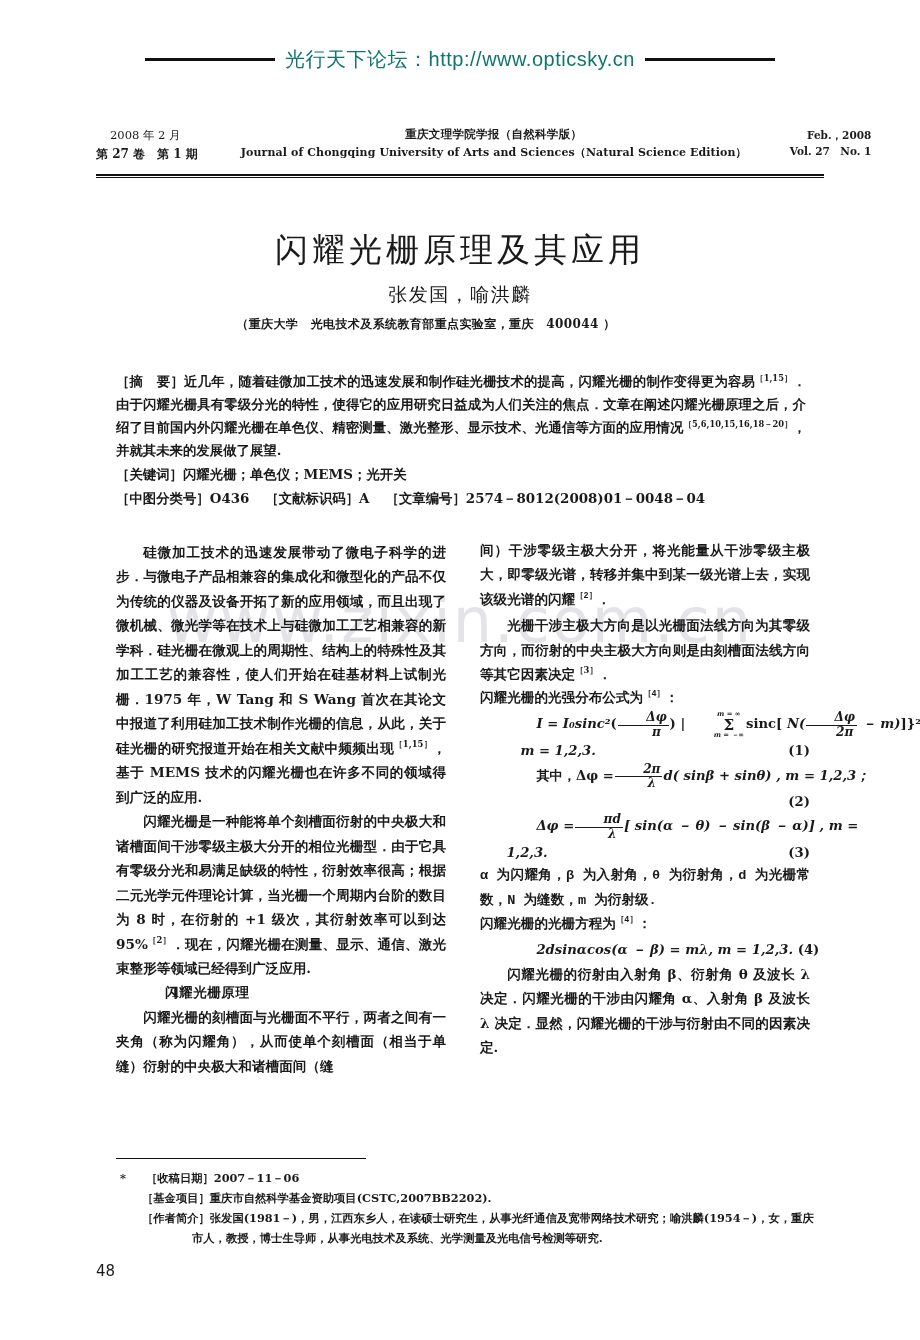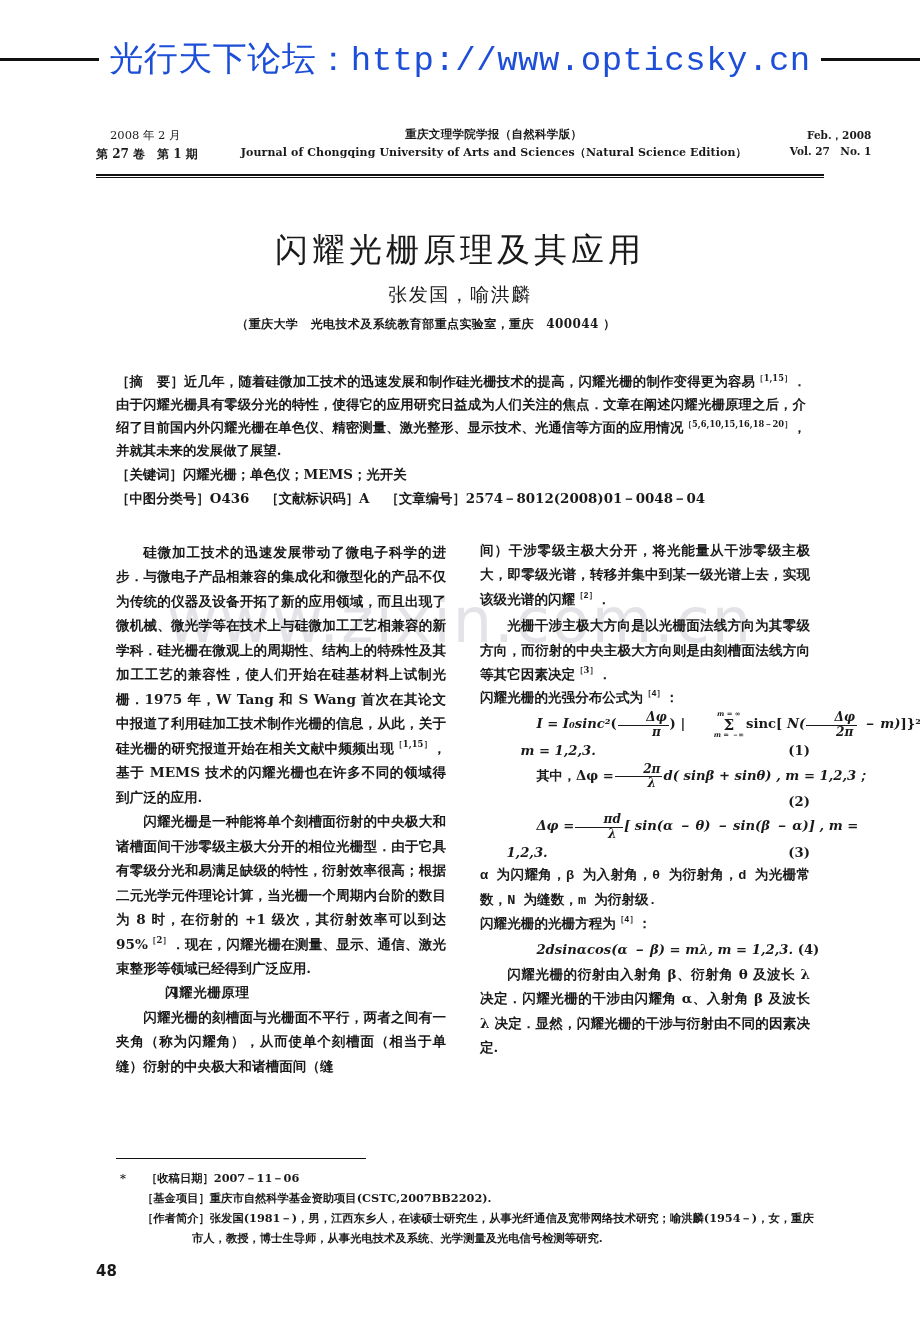--- a/index.html
+++ b/index.html
@@ -39,24 +39,24 @@
     gap: 10px;
   }
   .banner-rule {
     height: 3px;
     background: #111;
     flex: 0 0 auto;
   }
   .banner-rule.left  { width: 130px; }
   .banner-rule.right { width: 130px; }
   .banner-text {
-    font-family: Liberation Mono, monospace;
-    font-size: 34px;
+    font-family: Liberation Sans, sans-serif;
+    font-size: 20px;
     letter-spacing: 0.5px;
-    color: #1d4ed8;
+    color: #0f766e;
     white-space: nowrap;
   }
 
   
   .masthead {
     position: absolute;
     top: 126px;
     left: 96px;
     width: 728px;
     display: flex;
@@ -238,21 +238,21 @@
   .fn-body { flex: 1; }
   .fn-indent { padding-left: 26px; }
   .fn-hang   { padding-left: 76px; }
   .fn-lbl { font-weight: 700; }
 
   .page-number {
     position: absolute;
     top: 1262px;
     left: 96px;
     font-size: 15px;
-    font-weight: 700;
+    font-weight: 400;
     font-family: "DejaVu Sans", "Liberation Sans", sans-serif;
   }
 
   
   .watermark {
     position: absolute;
     top: 584px;
     left: 40px;
     width: 840px;
     text-align: center;

